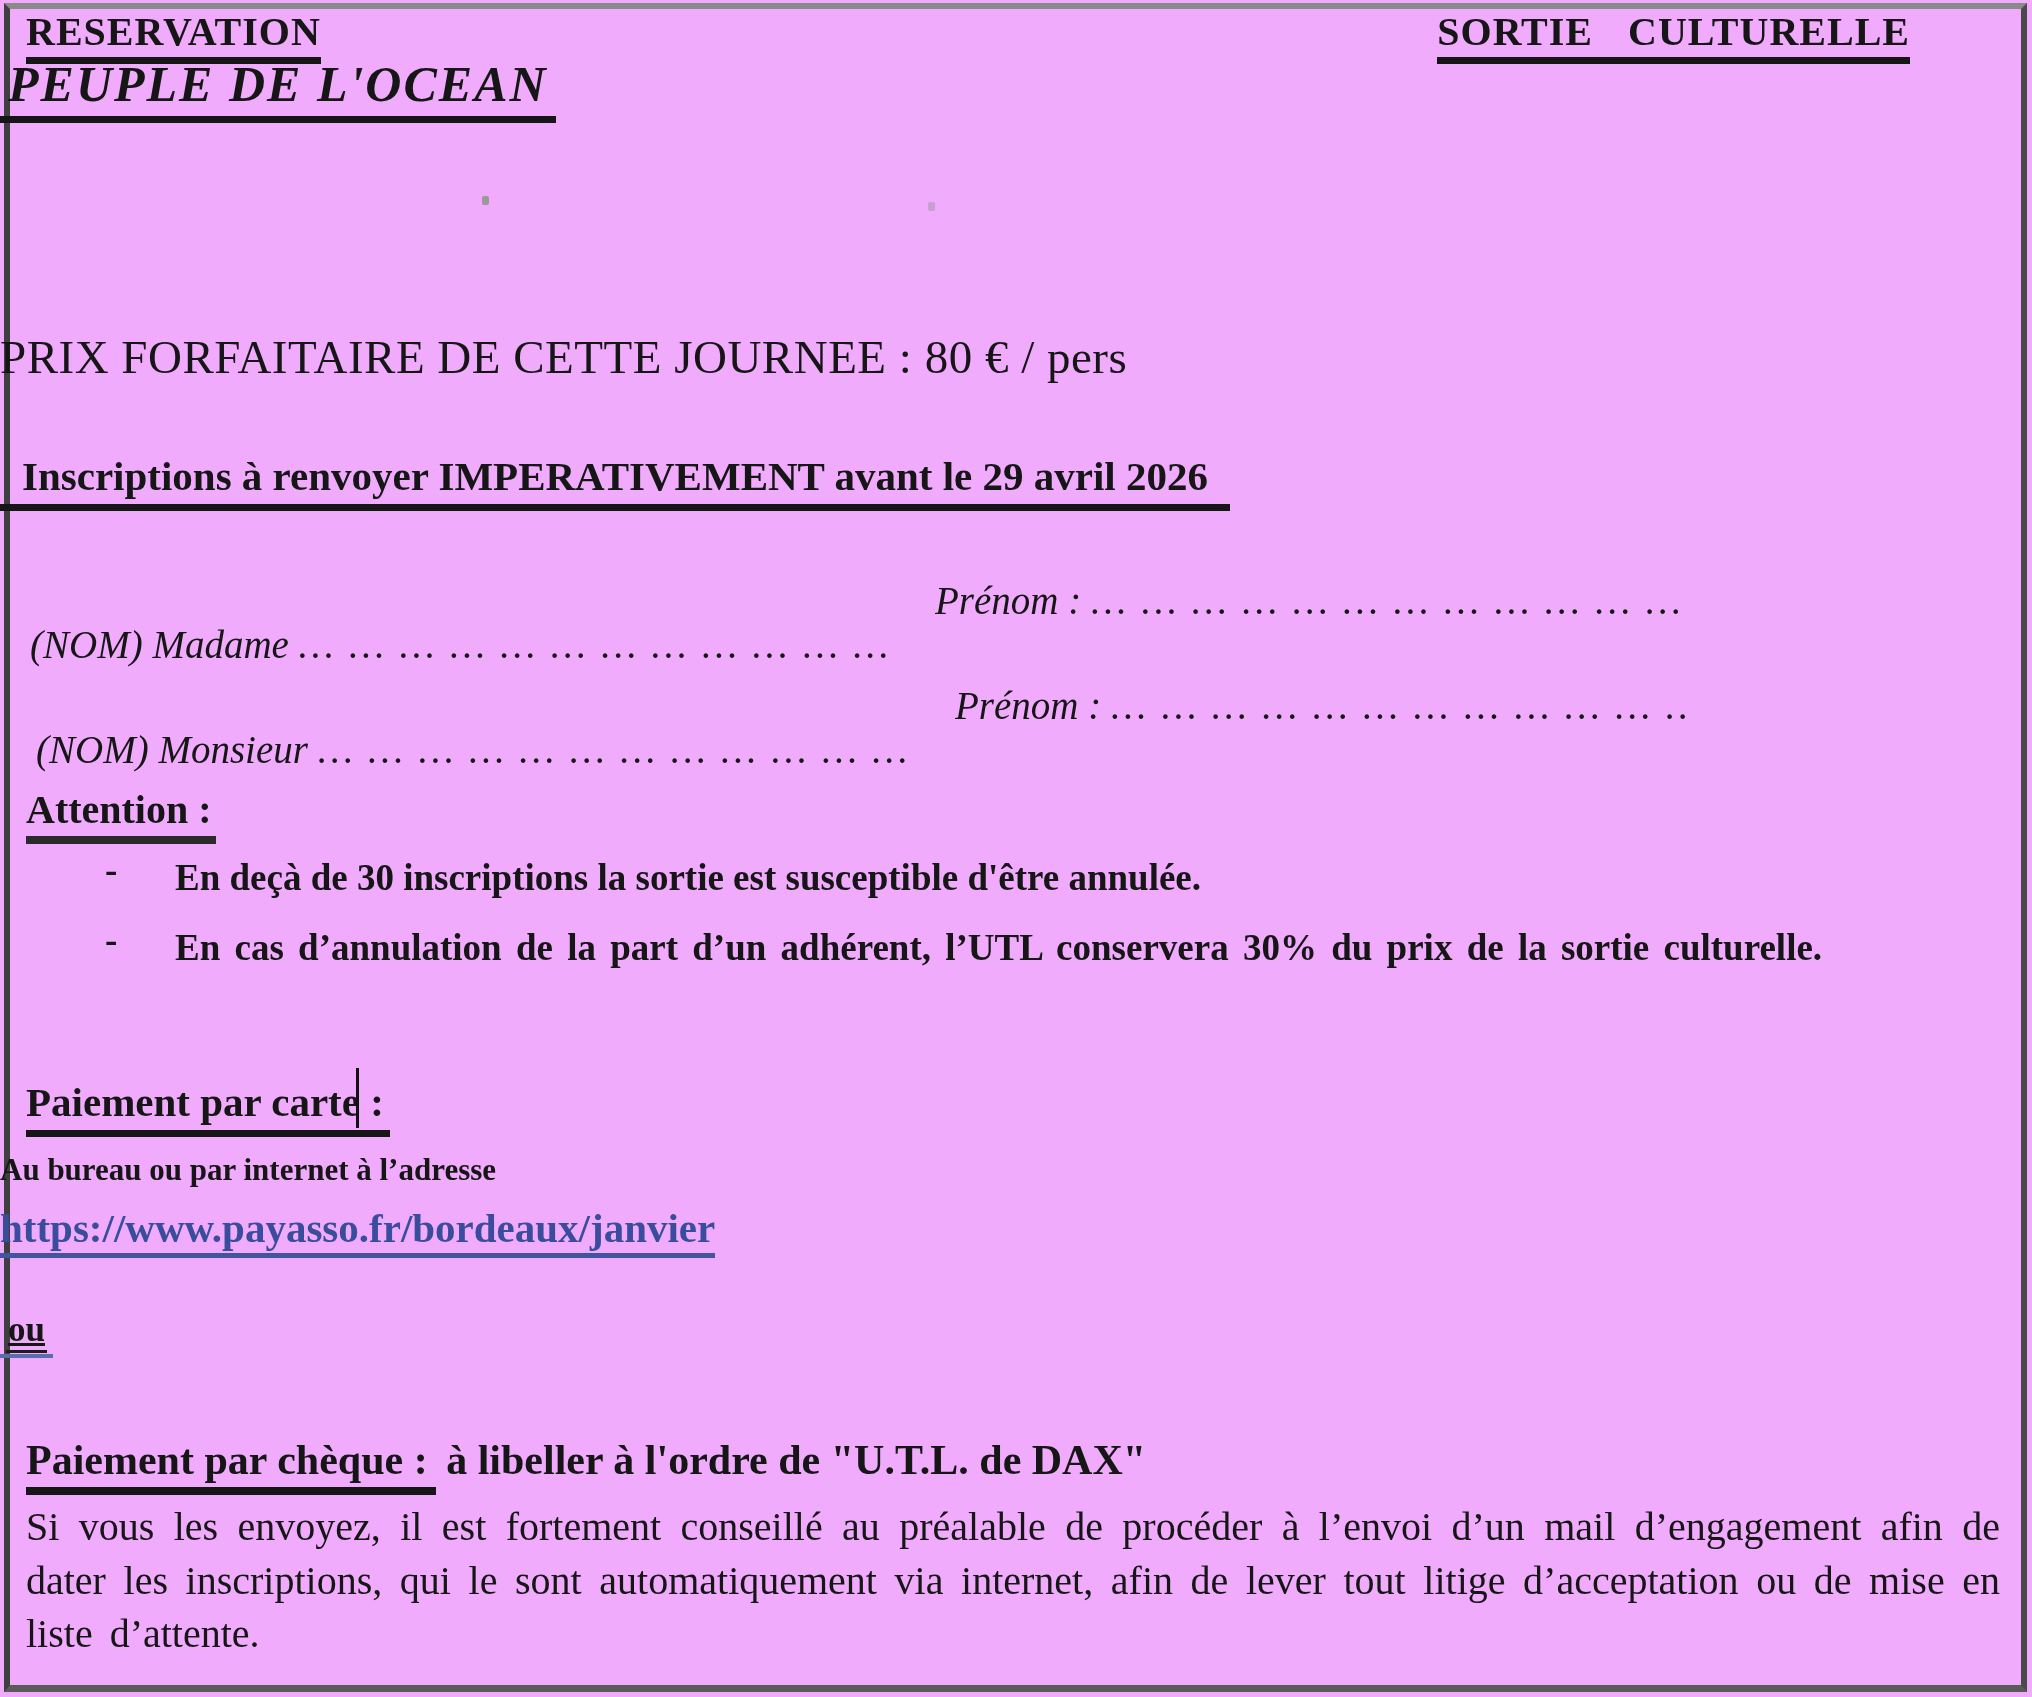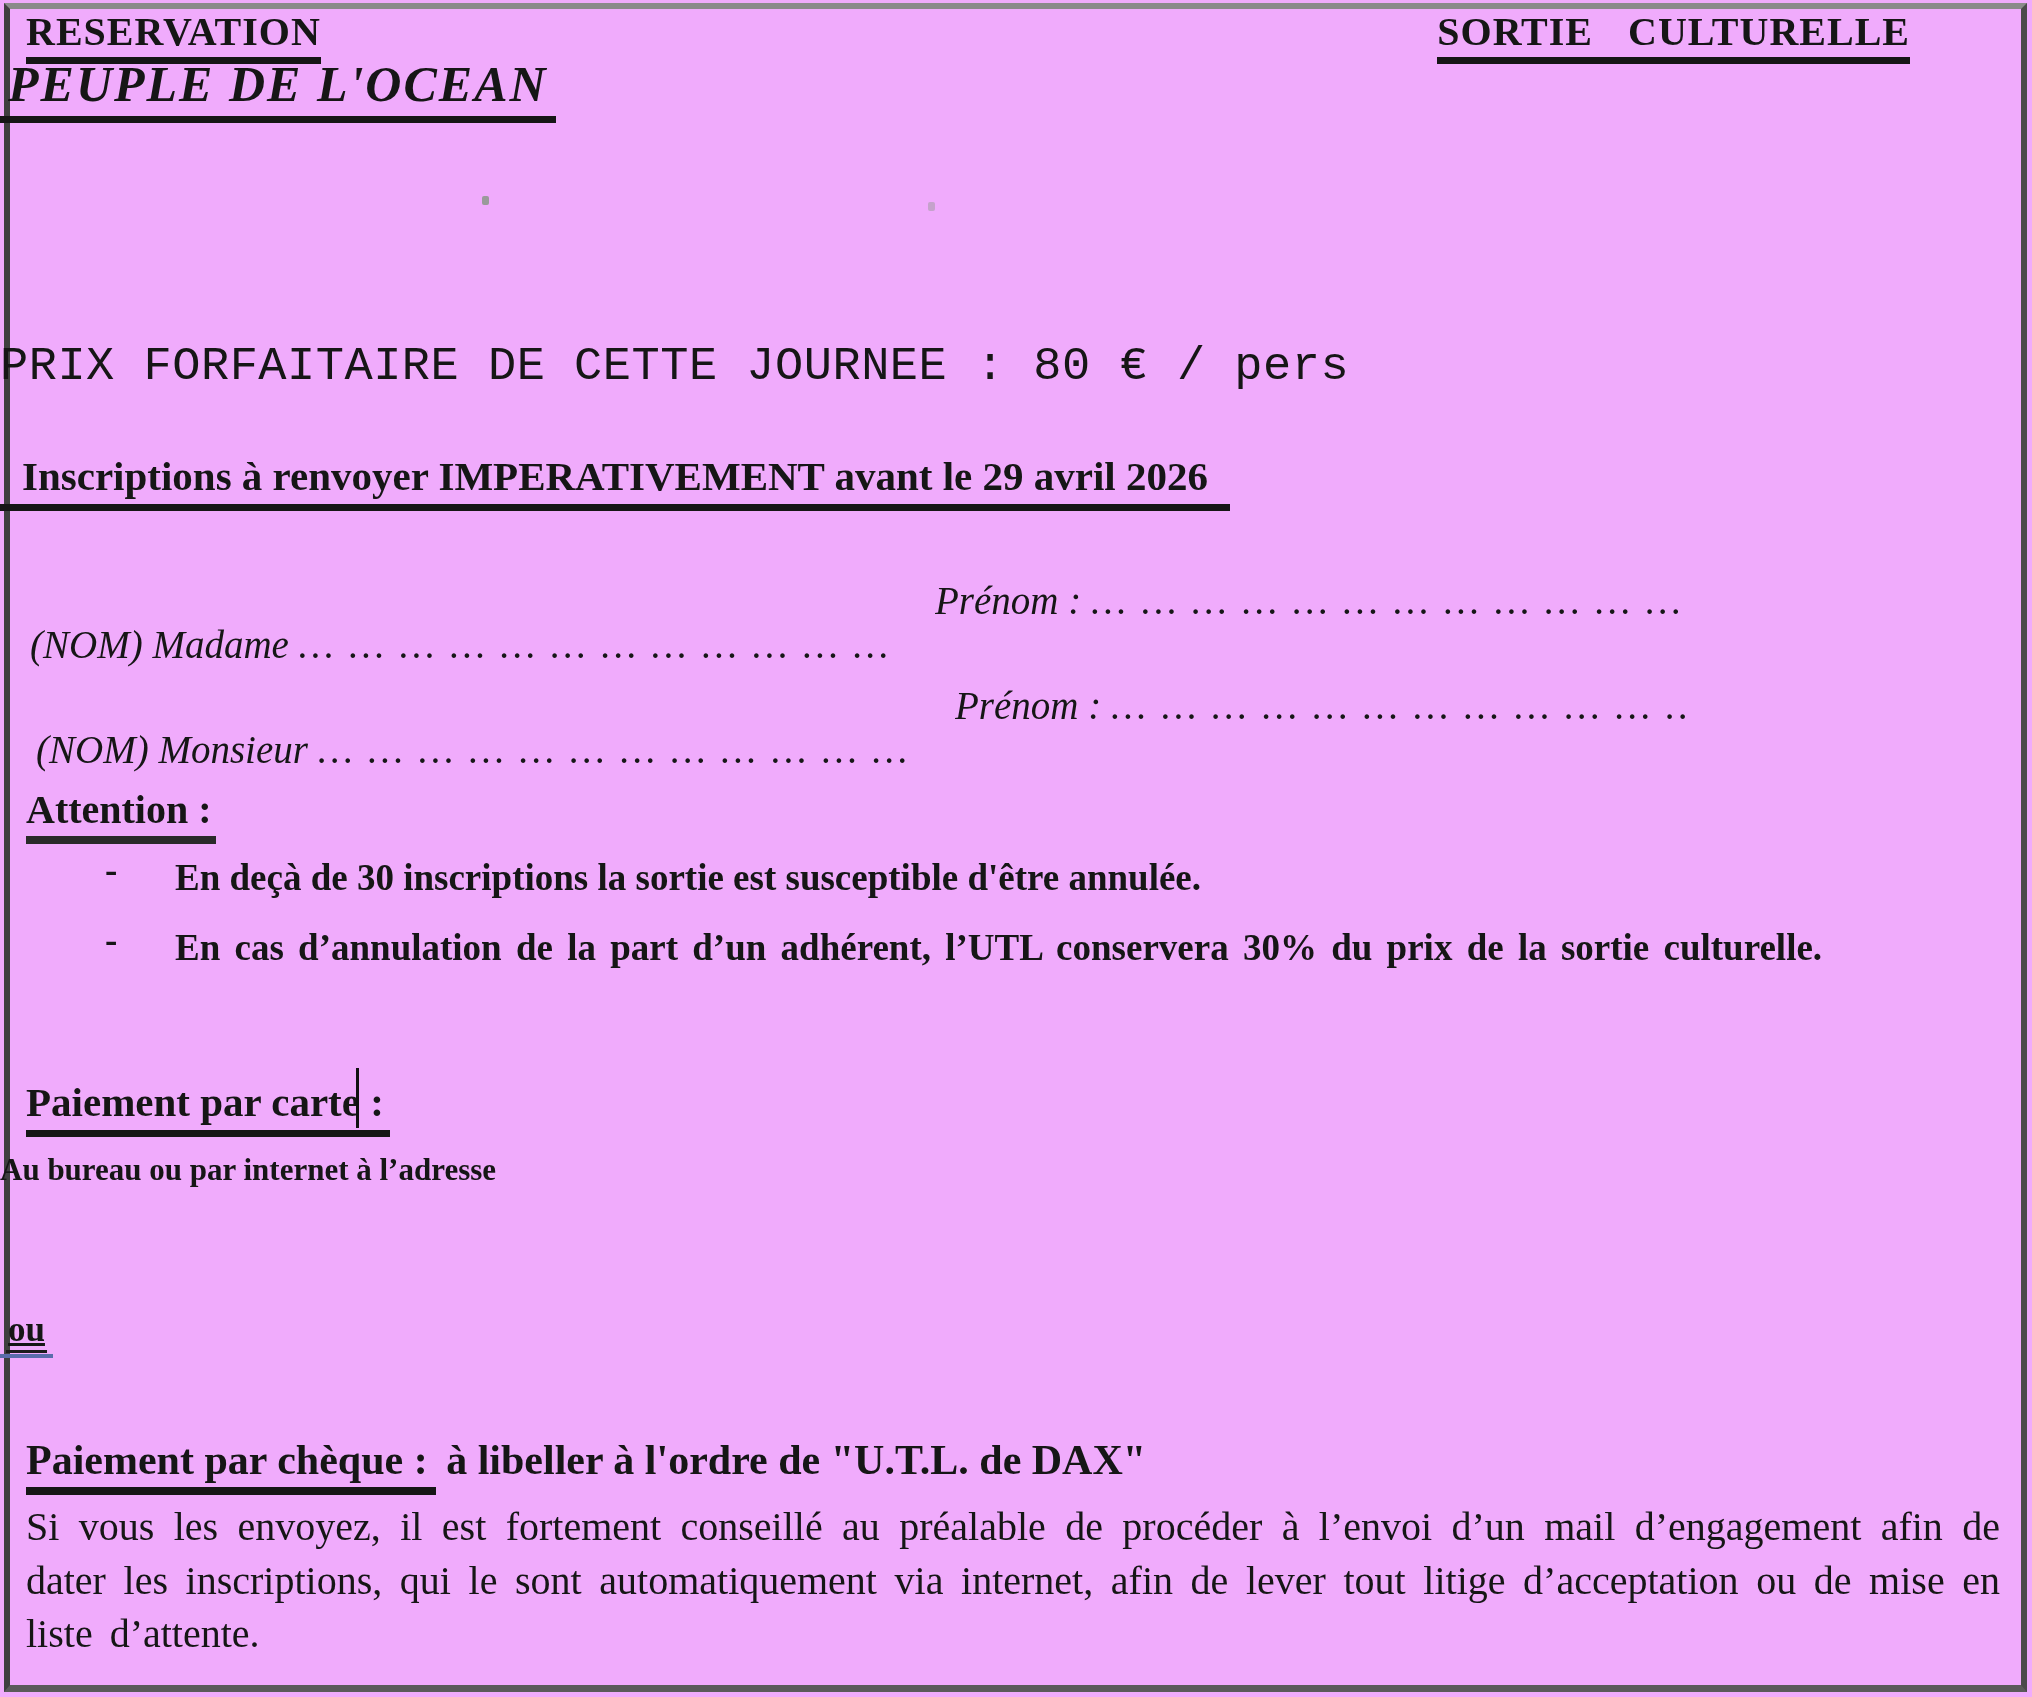--- a/index.html
+++ b/index.html
@@ -63,21 +63,21 @@
   </div>
 
   <div class="abs center" style="top:55px;">
     <span class="title u" style="padding:0 8px 4px;">PEUPLE DE L'OCEAN</span>
   </div>
 
 
   <div class="abs speck" style="left:482px;top:196px;"></div>
   <div class="abs speck" style="left:928px;top:202px;opacity:0.5;"></div>
 
-  <div class="abs center price" style="top:340px;font-family:Liberation Mono, monospace;">PRIX FORFAITAIRE DE CETTE JOURNEE : 80 € / pers</div>
+  <div class="abs center price" style="top:330px;">PRIX FORFAITAIRE DE CETTE JOURNEE : 80 € / pers</div>
 
   <div class="abs center" style="top:452px;">
     <span class="deadline u" style="padding:0 22px 5px;">Inscriptions à renvoyer IMPERATIVEMENT avant le 29 avril 2026</span>
   </div>
 
   <div class="abs namerow" style="left:30px;top:578px;">
     <span class="nr-left">
       <span>(NOM) Madame</span>
       <span class="dots">… … … … … … … … … … … … … … … … … … … … … … … ….</span>
     </span>
@@ -112,20 +112,23 @@
     <span class="btxt just">En cas d’annulation de la part d’un adhérent, l’UTL conservera 30% du prix de la sortie culturelle.</span>
   </div>
 
   <div class="abs" style="left:26px;top:1078px;">
     <span class="sechead u" style="font-size:41px;padding:0 6px 5px 0;">Paiement par carte :</span>
   </div>
   <div class="abs cursor-bar" style="left:356px;top:1068px;"></div>
 
   <div class="abs center cardline" style="top:1152px;">Au bureau ou par internet à l’adresse</div>
 
+  <div class="abs center" style="top:1204px;">
+    <a class="link">https://www.payasso.fr/bordeaux/janvier</a>
+  </div>
 
   <div class="abs center" style="top:1310px;">
     <span class="or-outer">
       <span class="or-inner">ou</span>
     </span>
   </div>
 
   <div class="abs para" style="left:26px;top:1500px;right:32px;">Si vous les envoyez, il est fortement conseillé au préalable de procéder à l’envoi d’un mail d’engagement afin de dater les inscriptions, qui le sont automatiquement via internet, afin de lever tout litige d’acceptation ou de mise en liste d’attente.</div>
 
   <div class="abs chequehead" style="left:26px;top:1436px;">

